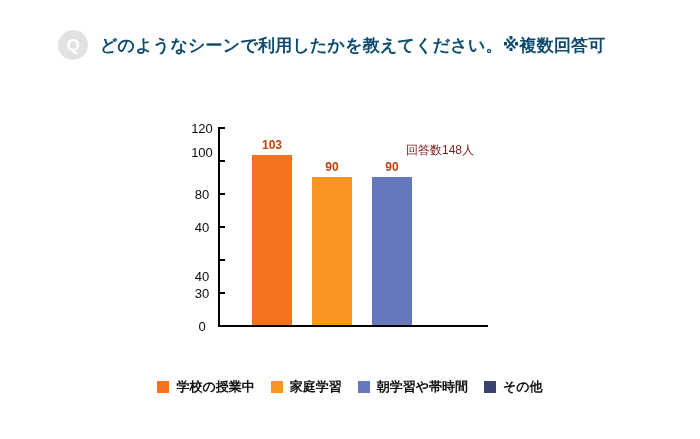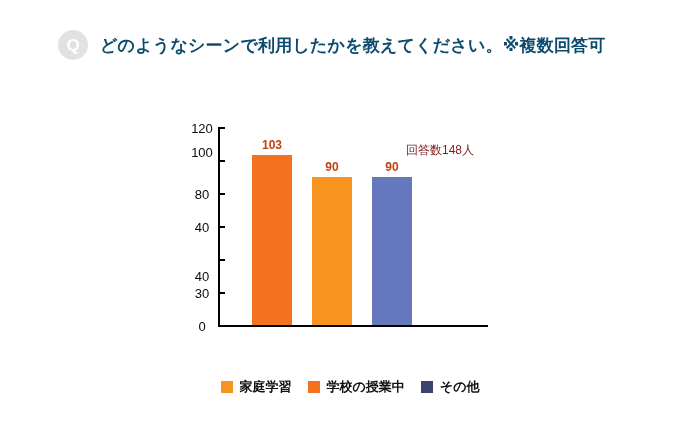--- a/index.html
+++ b/index.html
@@ -218,28 +218,32 @@
 
     </div>
 
     <div class="respondents">回答数148人</div>
   </div>
 </div>
 
 <div class="legend">
 
   <div class="legend-item">
+    <span class="legend-swatch" id="sw-0" style="background: rgb(244, 113, 31);"></span>
+    <span class="legend-label">学校の授業中</span>
+  </div>
+
+  <div class="legend-item">
     <span class="legend-swatch" id="sw-1" style="background: rgb(248, 148, 32);"></span>
     <span class="legend-label">家庭学習</span>
   </div>
 
   <div class="legend-item">
-    <span class="legend-swatch" id="sw-0" style="background: rgb(244, 113, 31);"></span>
-    <span class="legend-label">学校の授業中</span>
-  </div>
-
+    <span class="legend-swatch" id="sw-2" style="background: rgb(101, 120, 190);"></span>
+    <span class="legend-label">朝学習や帯時間</span>
+  </div>
 
   <div class="legend-item">
     <span class="legend-swatch" id="sw-3" style="background: rgb(58, 67, 112);"></span>
     <span class="legend-label">その他</span>
   </div>
 
 </div>
 
 </body></html>

